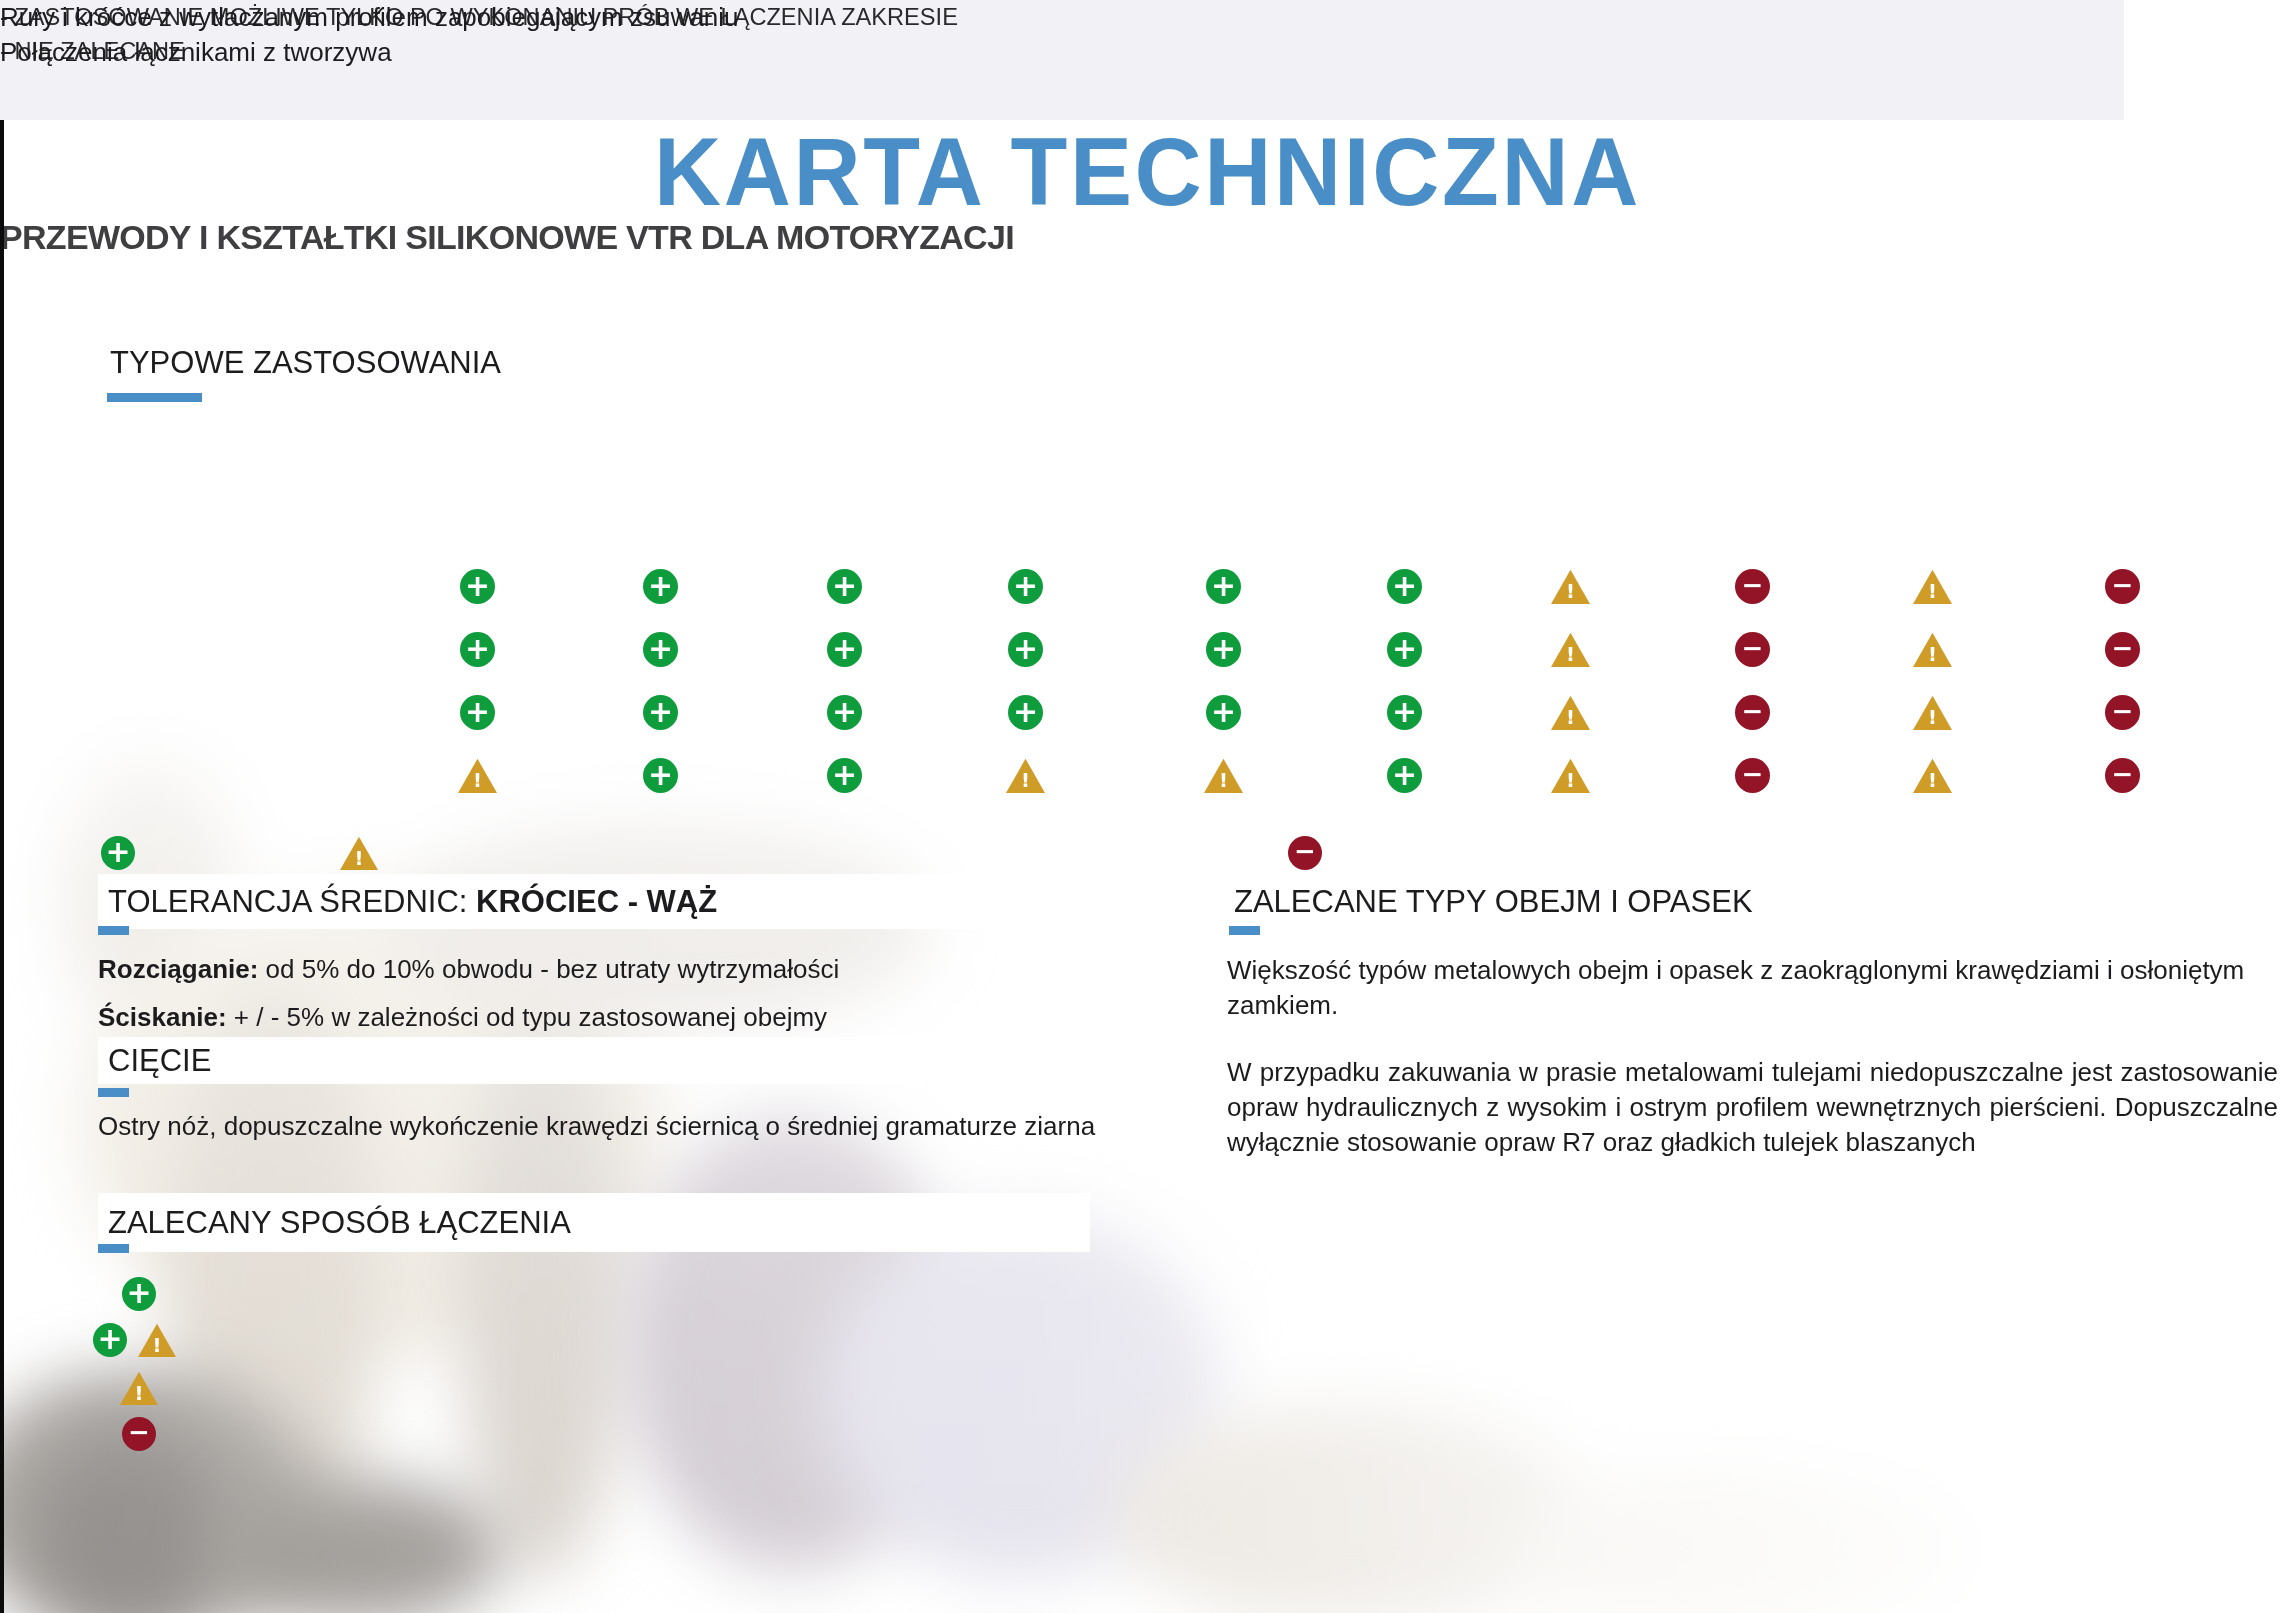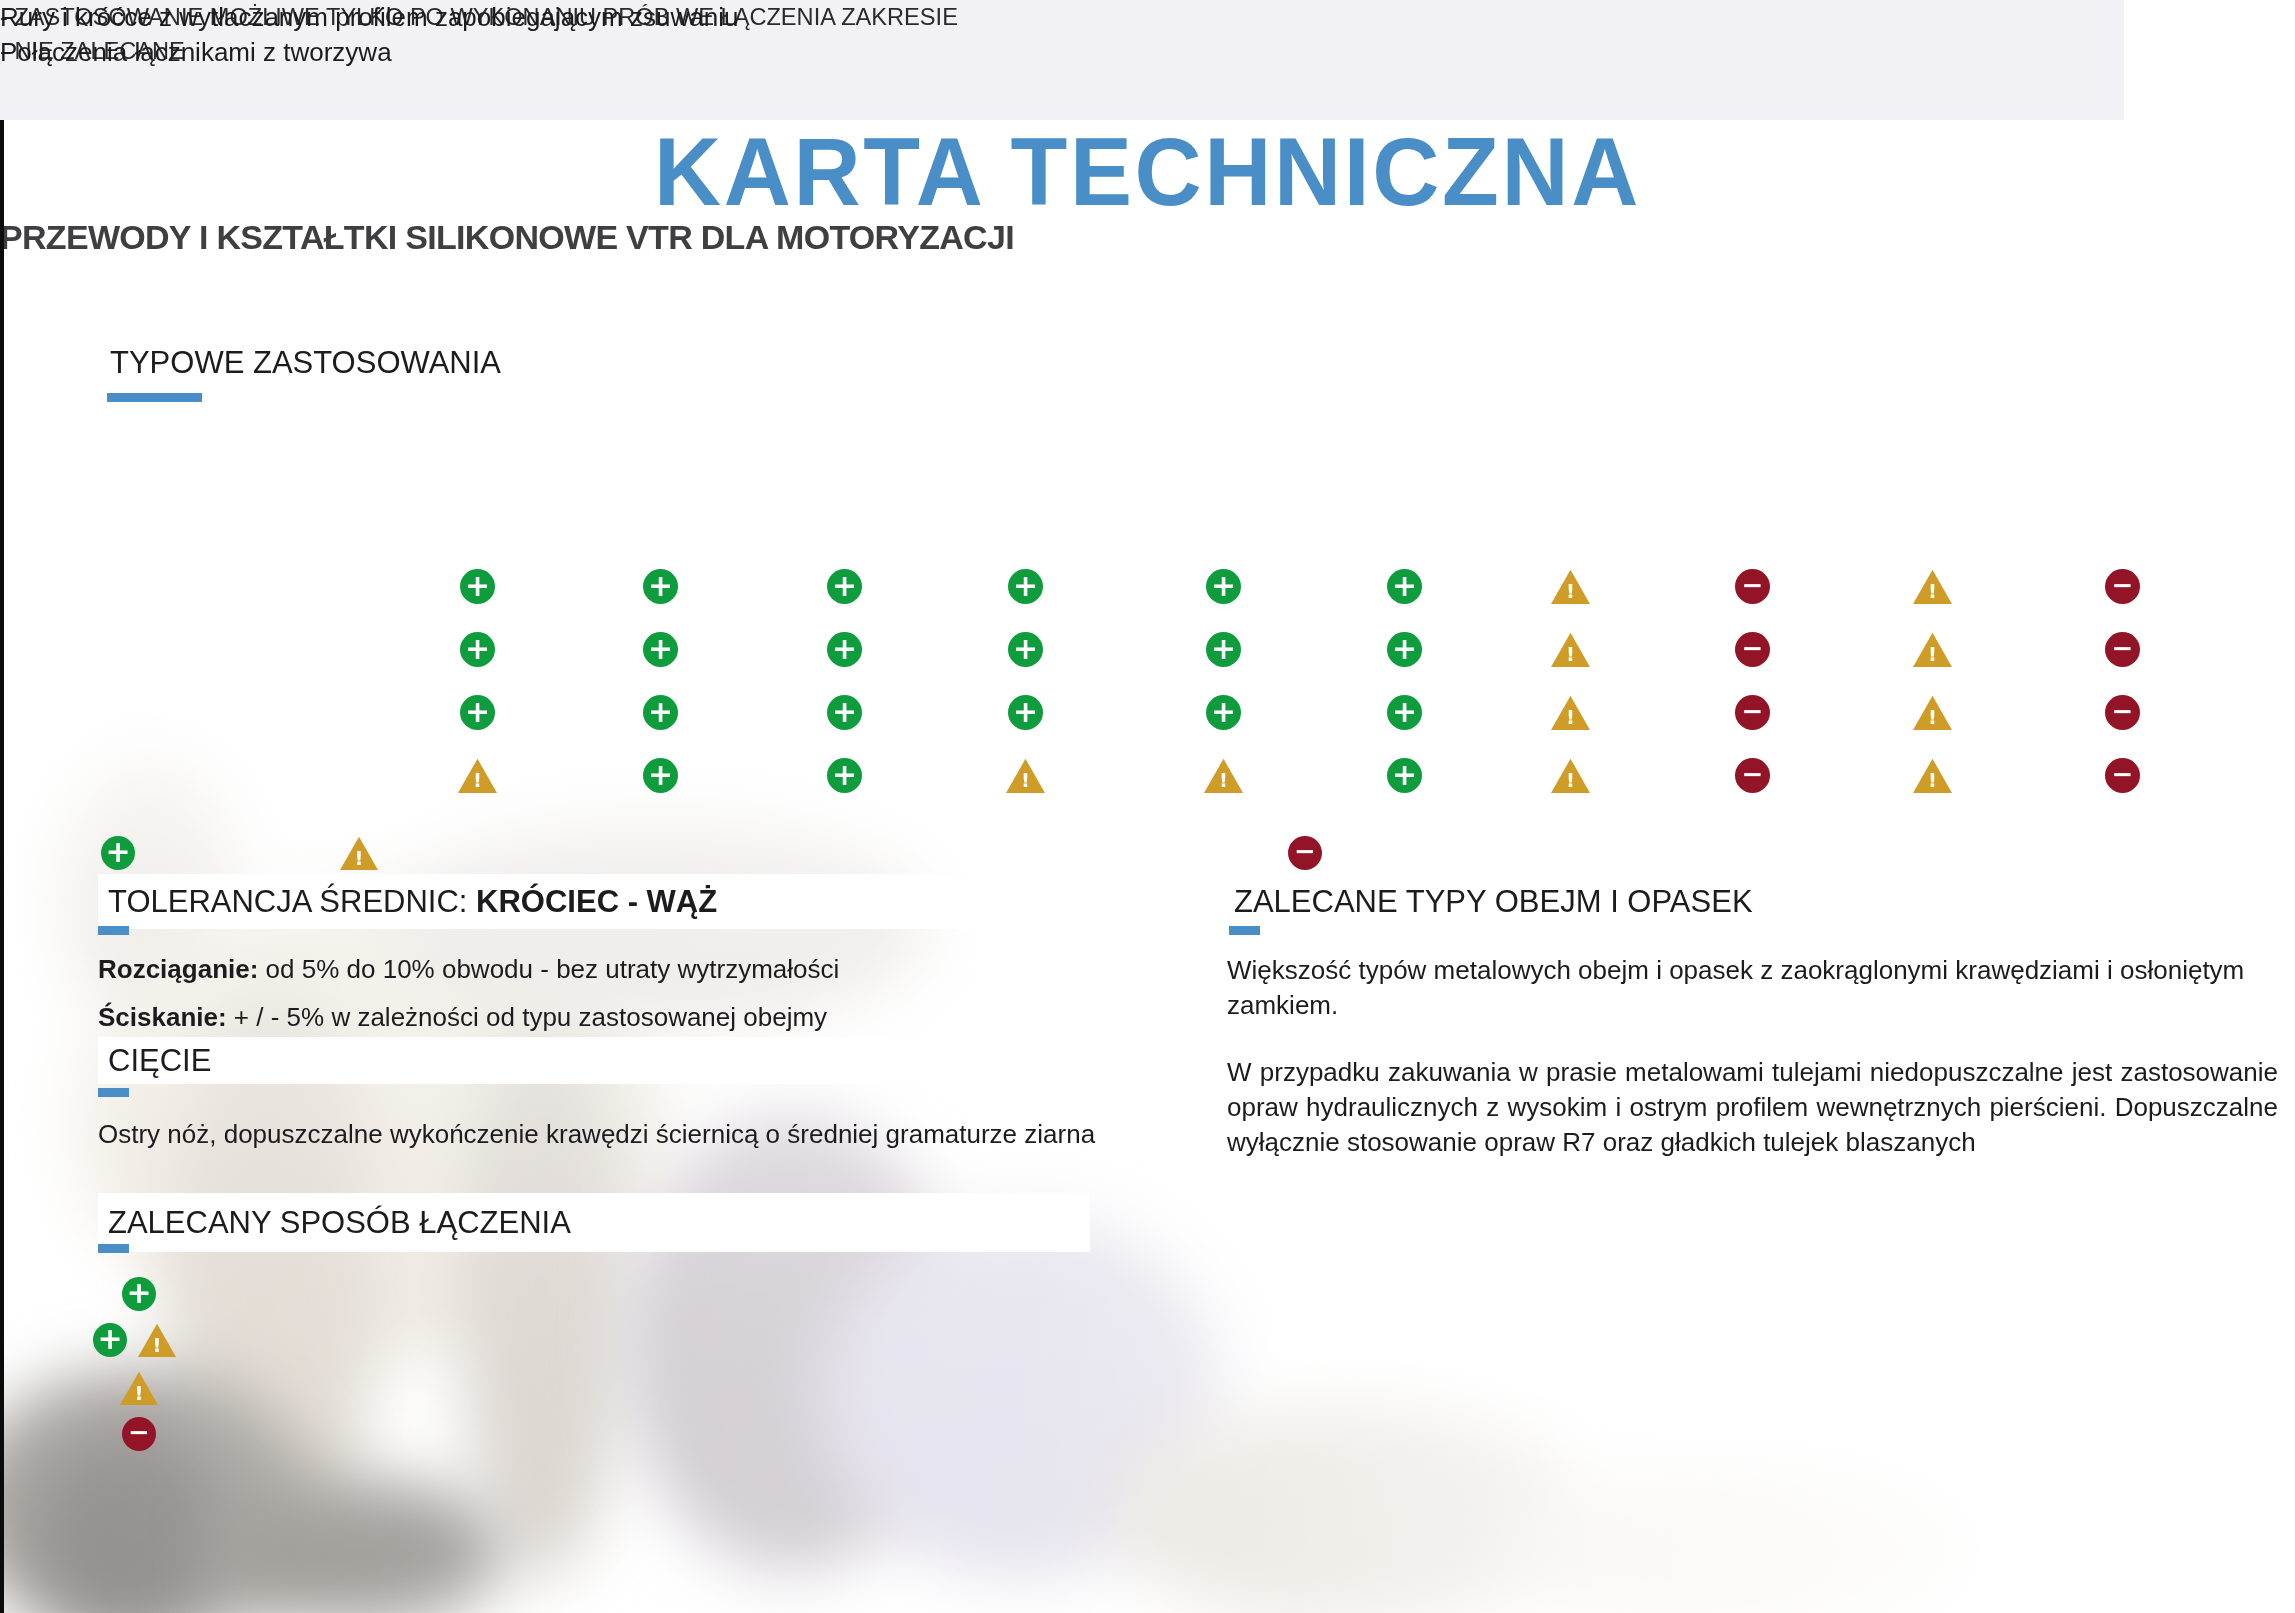--- a/index.html
+++ b/index.html
@@ -226,21 +226,21 @@
 <div class="abs body-line" style="left:98px; top:954px;">
   <b>Rozciąganie:</b><span>  od 5% do 10% obwodu - bez utraty wytrzymałości</span>
 </div>
 <div class="abs body-line" style="left:98px; top:1002px;">
   <b>Ściskanie:</b><span>  + / -  5%  w zależności od typu zastosowanej obejmy</span>
 </div>
 
 <div class="abs white-band" style="left:98px; top:1037px; width:1047px; height:47px;"></div>
 <div class="abs section-heading" style="left:108px; top:1044px;">CIĘCIE</div>
 <div class="abs accent-bar" style="left:98px; top:1088px; width:31px; height:8.5px;"></div>
-<div class="abs para" style="left:98px; top:1109px; width:1054px;margin-top:8px;">Ostry nóż, dopuszczalne wykończenie krawędzi ściernicą  o średniej gramaturze ziarna</div>
+<div class="abs para" style="left:98px; top:1109px; width:1054px;">Ostry nóż, dopuszczalne wykończenie krawędzi ściernicą  o średniej gramaturze ziarna</div>
 
 <div class="abs white-band" style="left:98px; top:1193px; width:992px; height:59px;"></div>
 <div class="abs section-heading" style="left:108px; top:1206px;">ZALECANY SPOSÓB ŁĄCZENIA</div>
 <div class="abs accent-bar" style="left:98px; top:1244px; width:31px; height:8.5px;"></div>
 <div class="abs" id="joining-items" style="left:0; top:0; width:1178px; height:196px;">
     <div class="ic ic-plus" style="left: 122px; top: 1277px; width: 34px; height: 34px;">
       <span>+</span>
     </div>
     <div class="ic ic-plus" style="left: 93px; top: 1323px; width: 34px; height: 34px;">
       <span>+</span>

